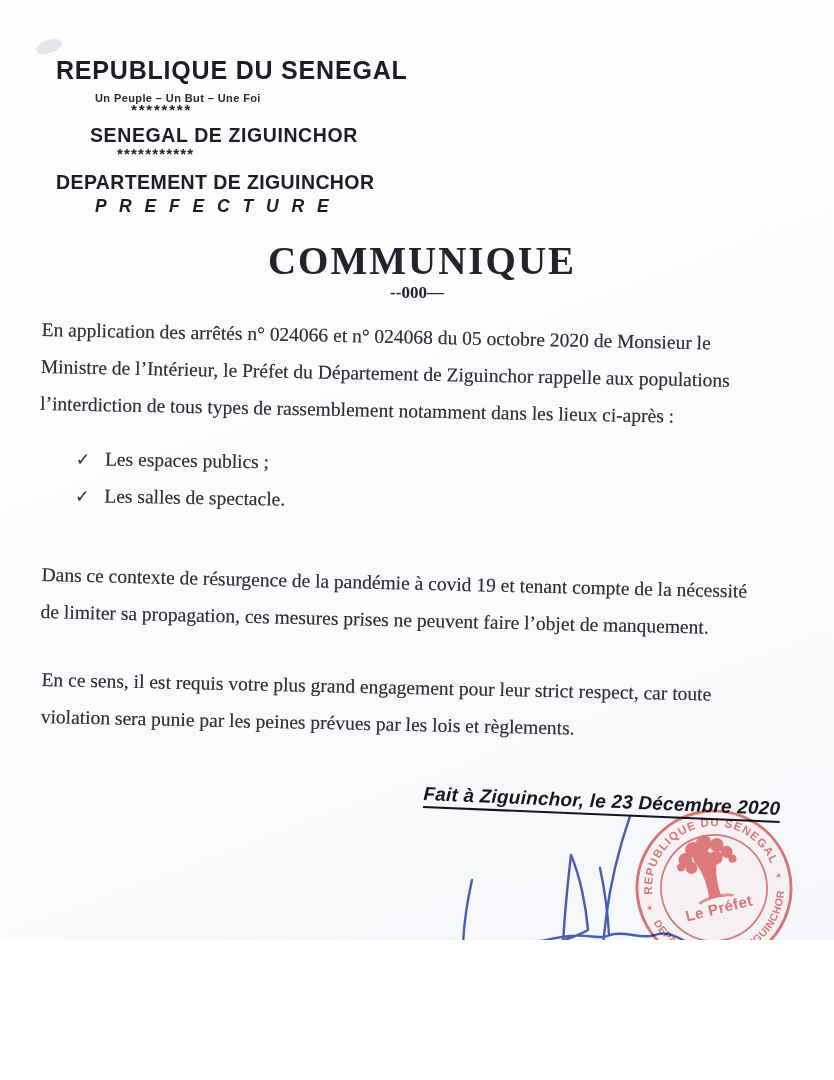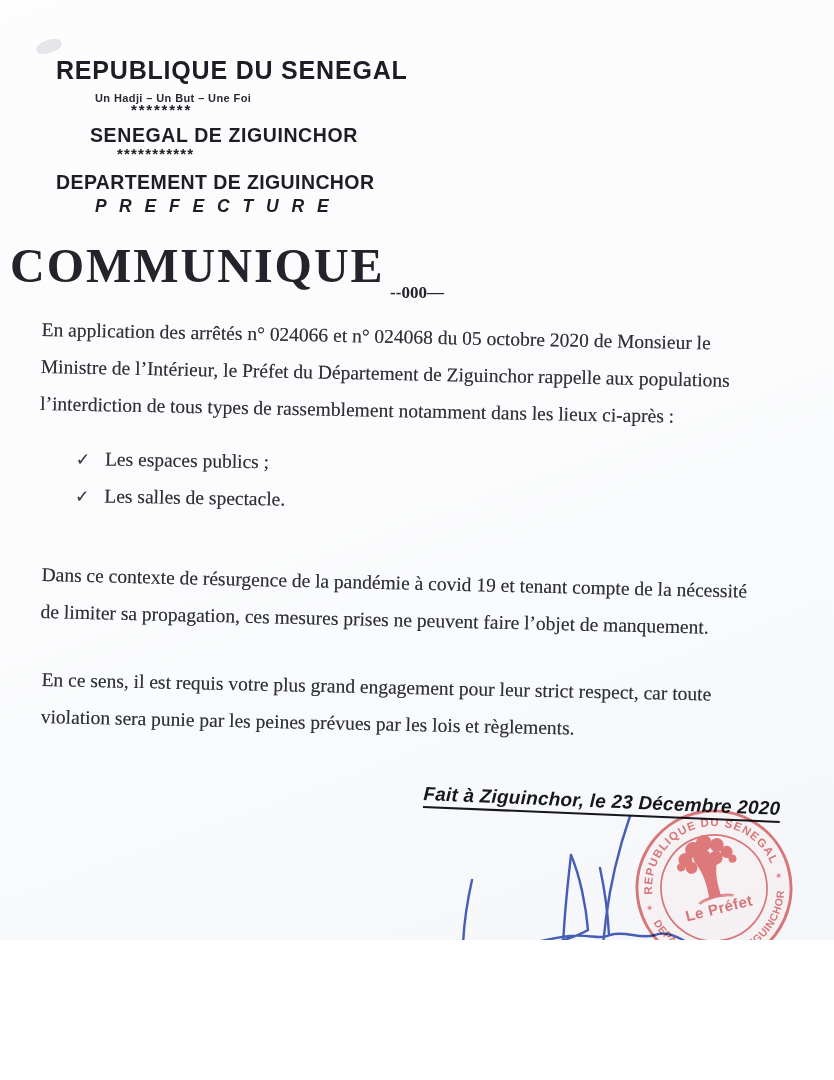--- a/index.html
+++ b/index.html
@@ -13,21 +13,21 @@
   
   .lh{font-weight:bold;color:#1d1d26;white-space:nowrap;}
   .lh-country{left:56px;top:56px;font-size:25px;letter-spacing:.8px;}
   .lh-motto{left:95px;top:92px;font-size:11px;letter-spacing:.4px;color:#2a2a33;}
   .lh-stars1{left:131px;top:101px;font-size:15px;letter-spacing:1.8px;}
   .lh-region{left:90px;top:124px;font-size:19.5px;letter-spacing:.6px;}
   .lh-stars2{left:117px;top:145px;font-size:15px;letter-spacing:1.2px;}
   .lh-dept{left:56px;top:171px;font-size:19.5px;letter-spacing:.4px;}
   .lh-office{left:95px;top:196px;font-size:17.5px;letter-spacing:4px;font-style:italic;}
   
-  .doc-title{left:0;right:0;top:238px;font-size:48px;font-weight:800;
+  .doc-title{left:0;right:0;top:238px;text-align:center;font-size:39px;font-weight:800;
     color:#23232c;letter-spacing:2px;padding-left:10px;}
   .doc-sep{left:0;right:0;top:283px;text-align:center;font-size:17px;font-weight:bold;color:#23232c;}
   
   .para{left:42px;width:760px;font-size:19.5px;line-height:37px;transform-origin:0 0;
     text-shadow:0 0 .5px rgba(48,48,58,.55);}
   .para .ln{white-space:nowrap;}
   .p1{top:311px;transform:rotate(1.15deg);}
   .p2{top:556px;transform:rotate(1.35deg);}
   .p3{top:661px;transform:rotate(1.25deg);}
   .checklist{left:76px;top:448px;transform:rotate(1deg);transform-origin:0 0;
@@ -56,21 +56,21 @@
 </head>
 <body>
 
 <div class="page">
 
   <div class="abs smudge-tl"></div>
   <div class="abs corner-shade"></div>
 
   <div>
     <div class="abs sans lh lh-country">REPUBLIQUE DU SENEGAL</div>
-    <div class="abs sans lh lh-motto">Un Hadji – Un But – Une Foi</div>
+    <div class="abs sans lh lh-motto">Un Peuple – Un But – Une Foi</div>
     <div class="abs sans lh lh-stars1">********</div>
     <div class="abs sans lh lh-region">SENEGAL DE ZIGUINCHOR</div>
     <div class="abs sans lh lh-stars2">***********</div>
     <div class="abs sans lh lh-dept">DEPARTEMENT DE ZIGUINCHOR</div>
     <div class="abs sans lh lh-office">P R E F E C T U R E</div>
   </div>
 
   <div class="abs doc-title">COMMUNIQUE</div>
   <div class="abs doc-sep">--000—</div>
 

